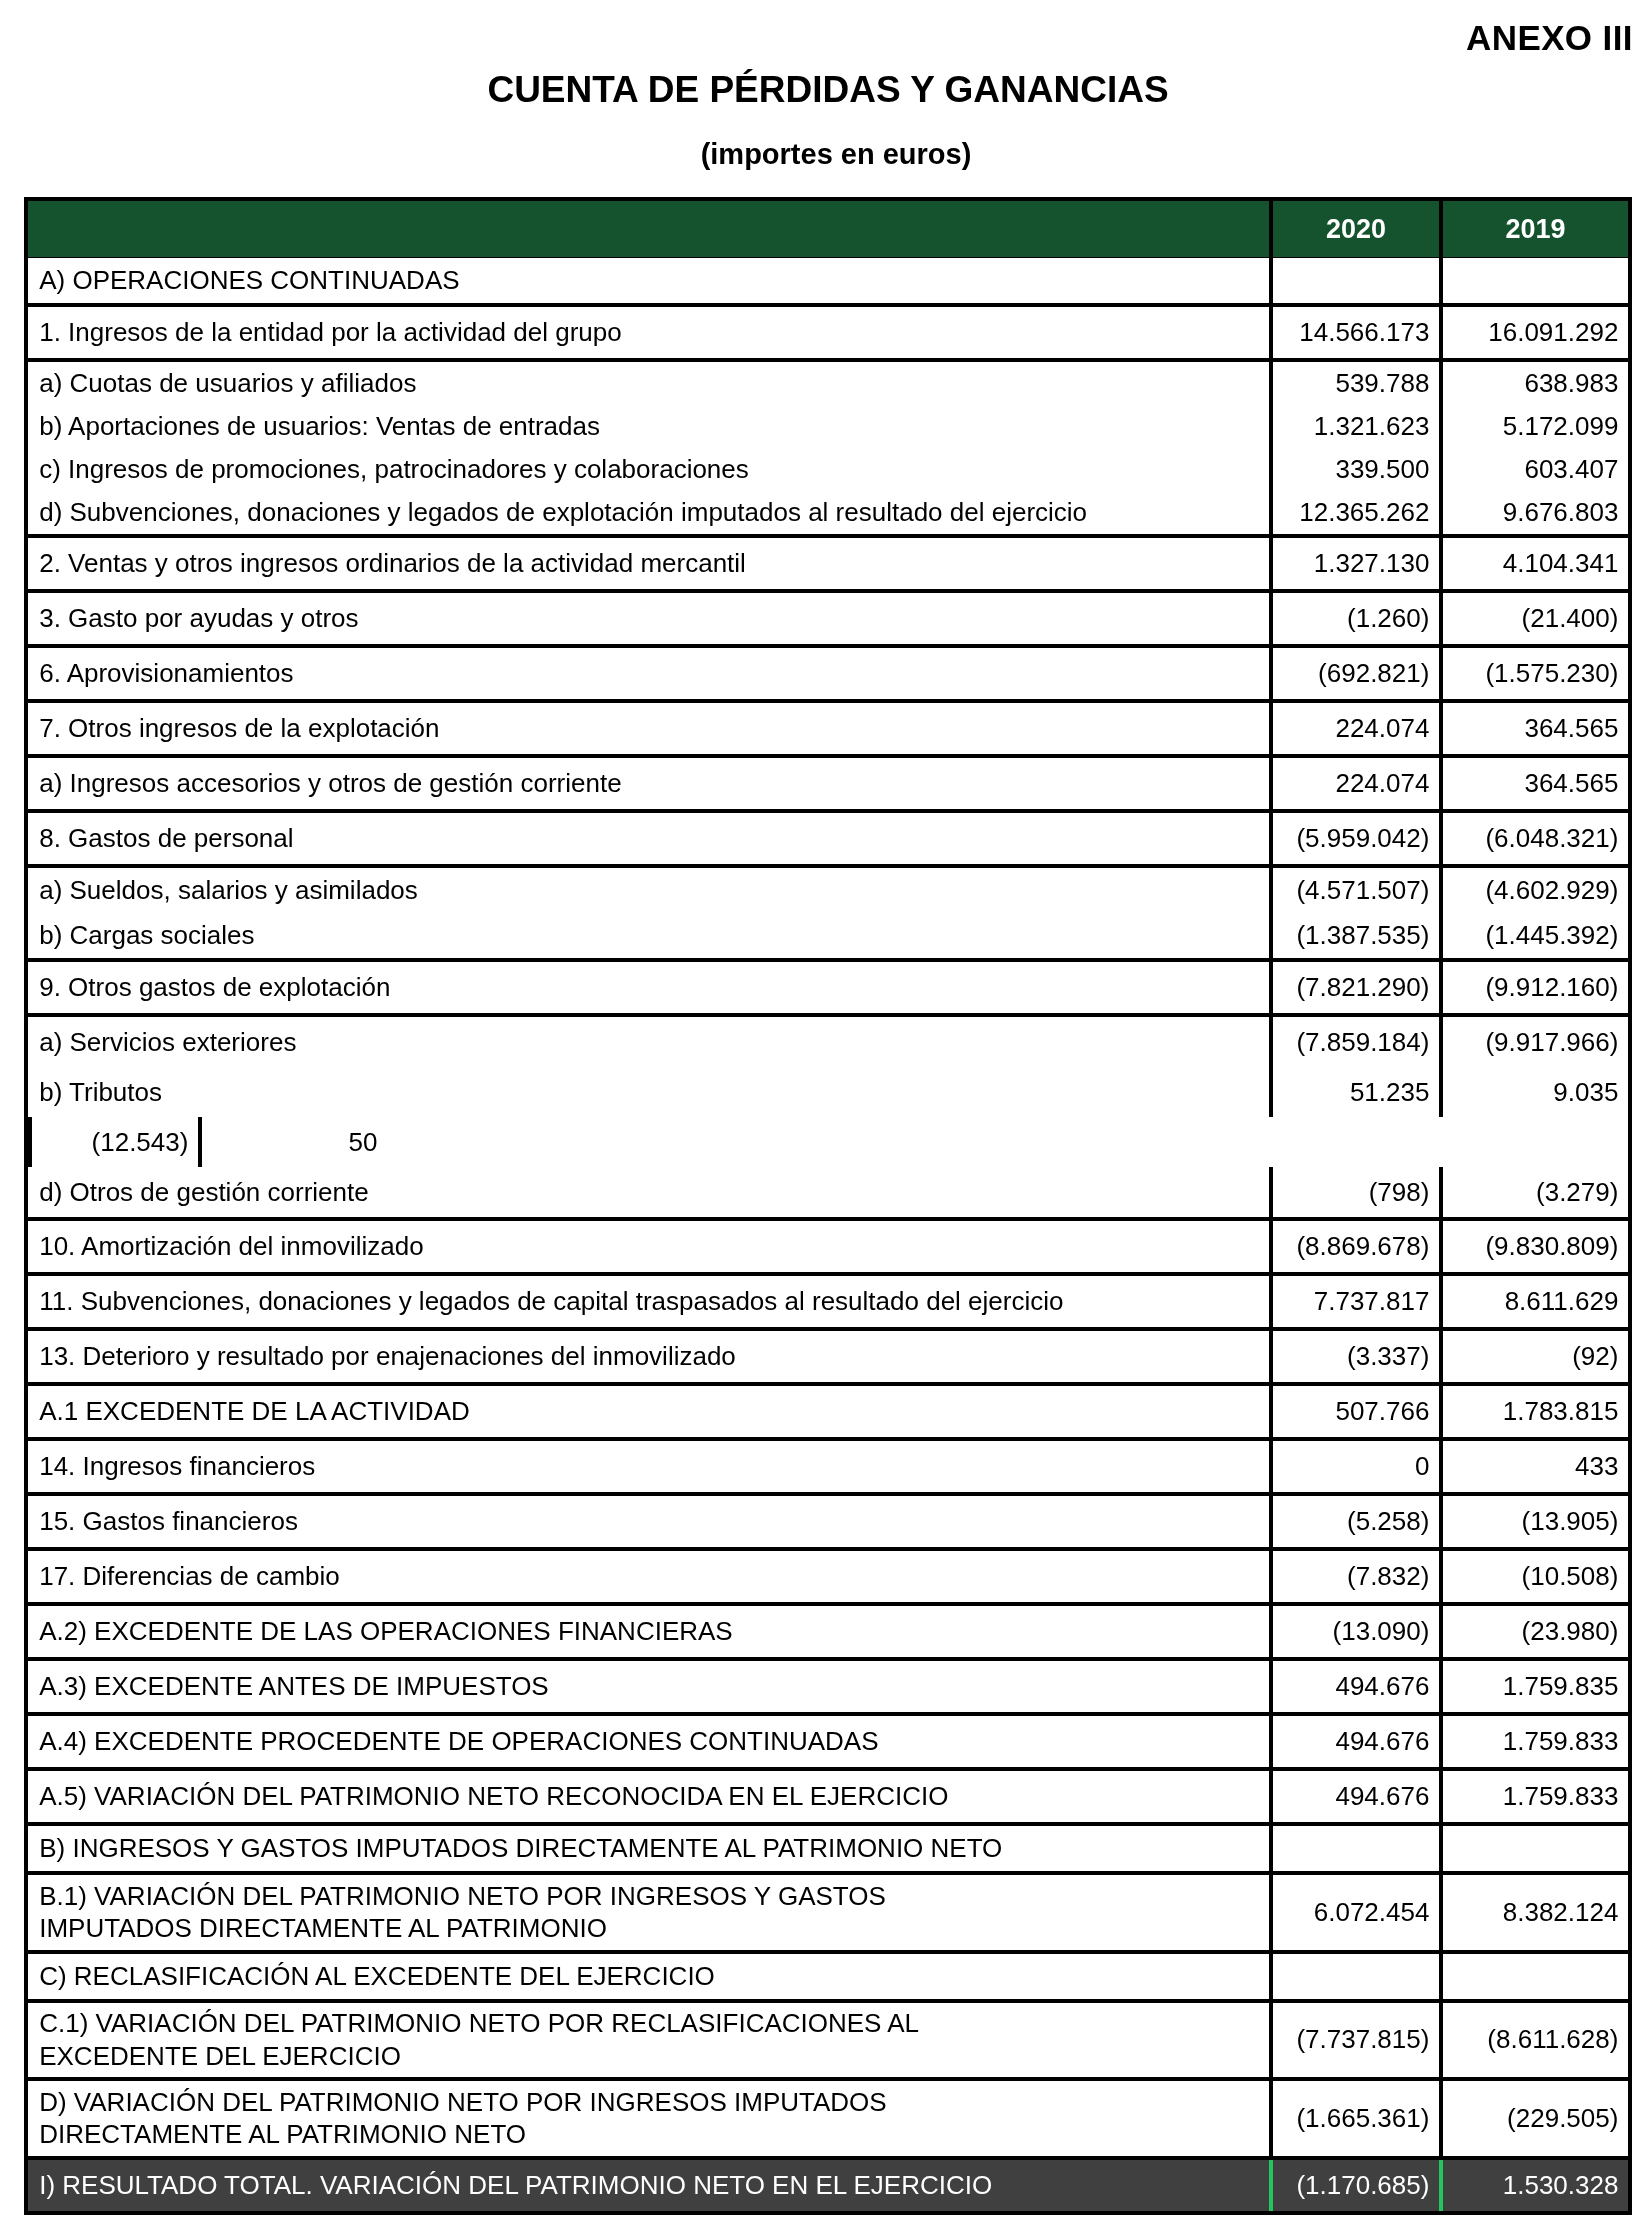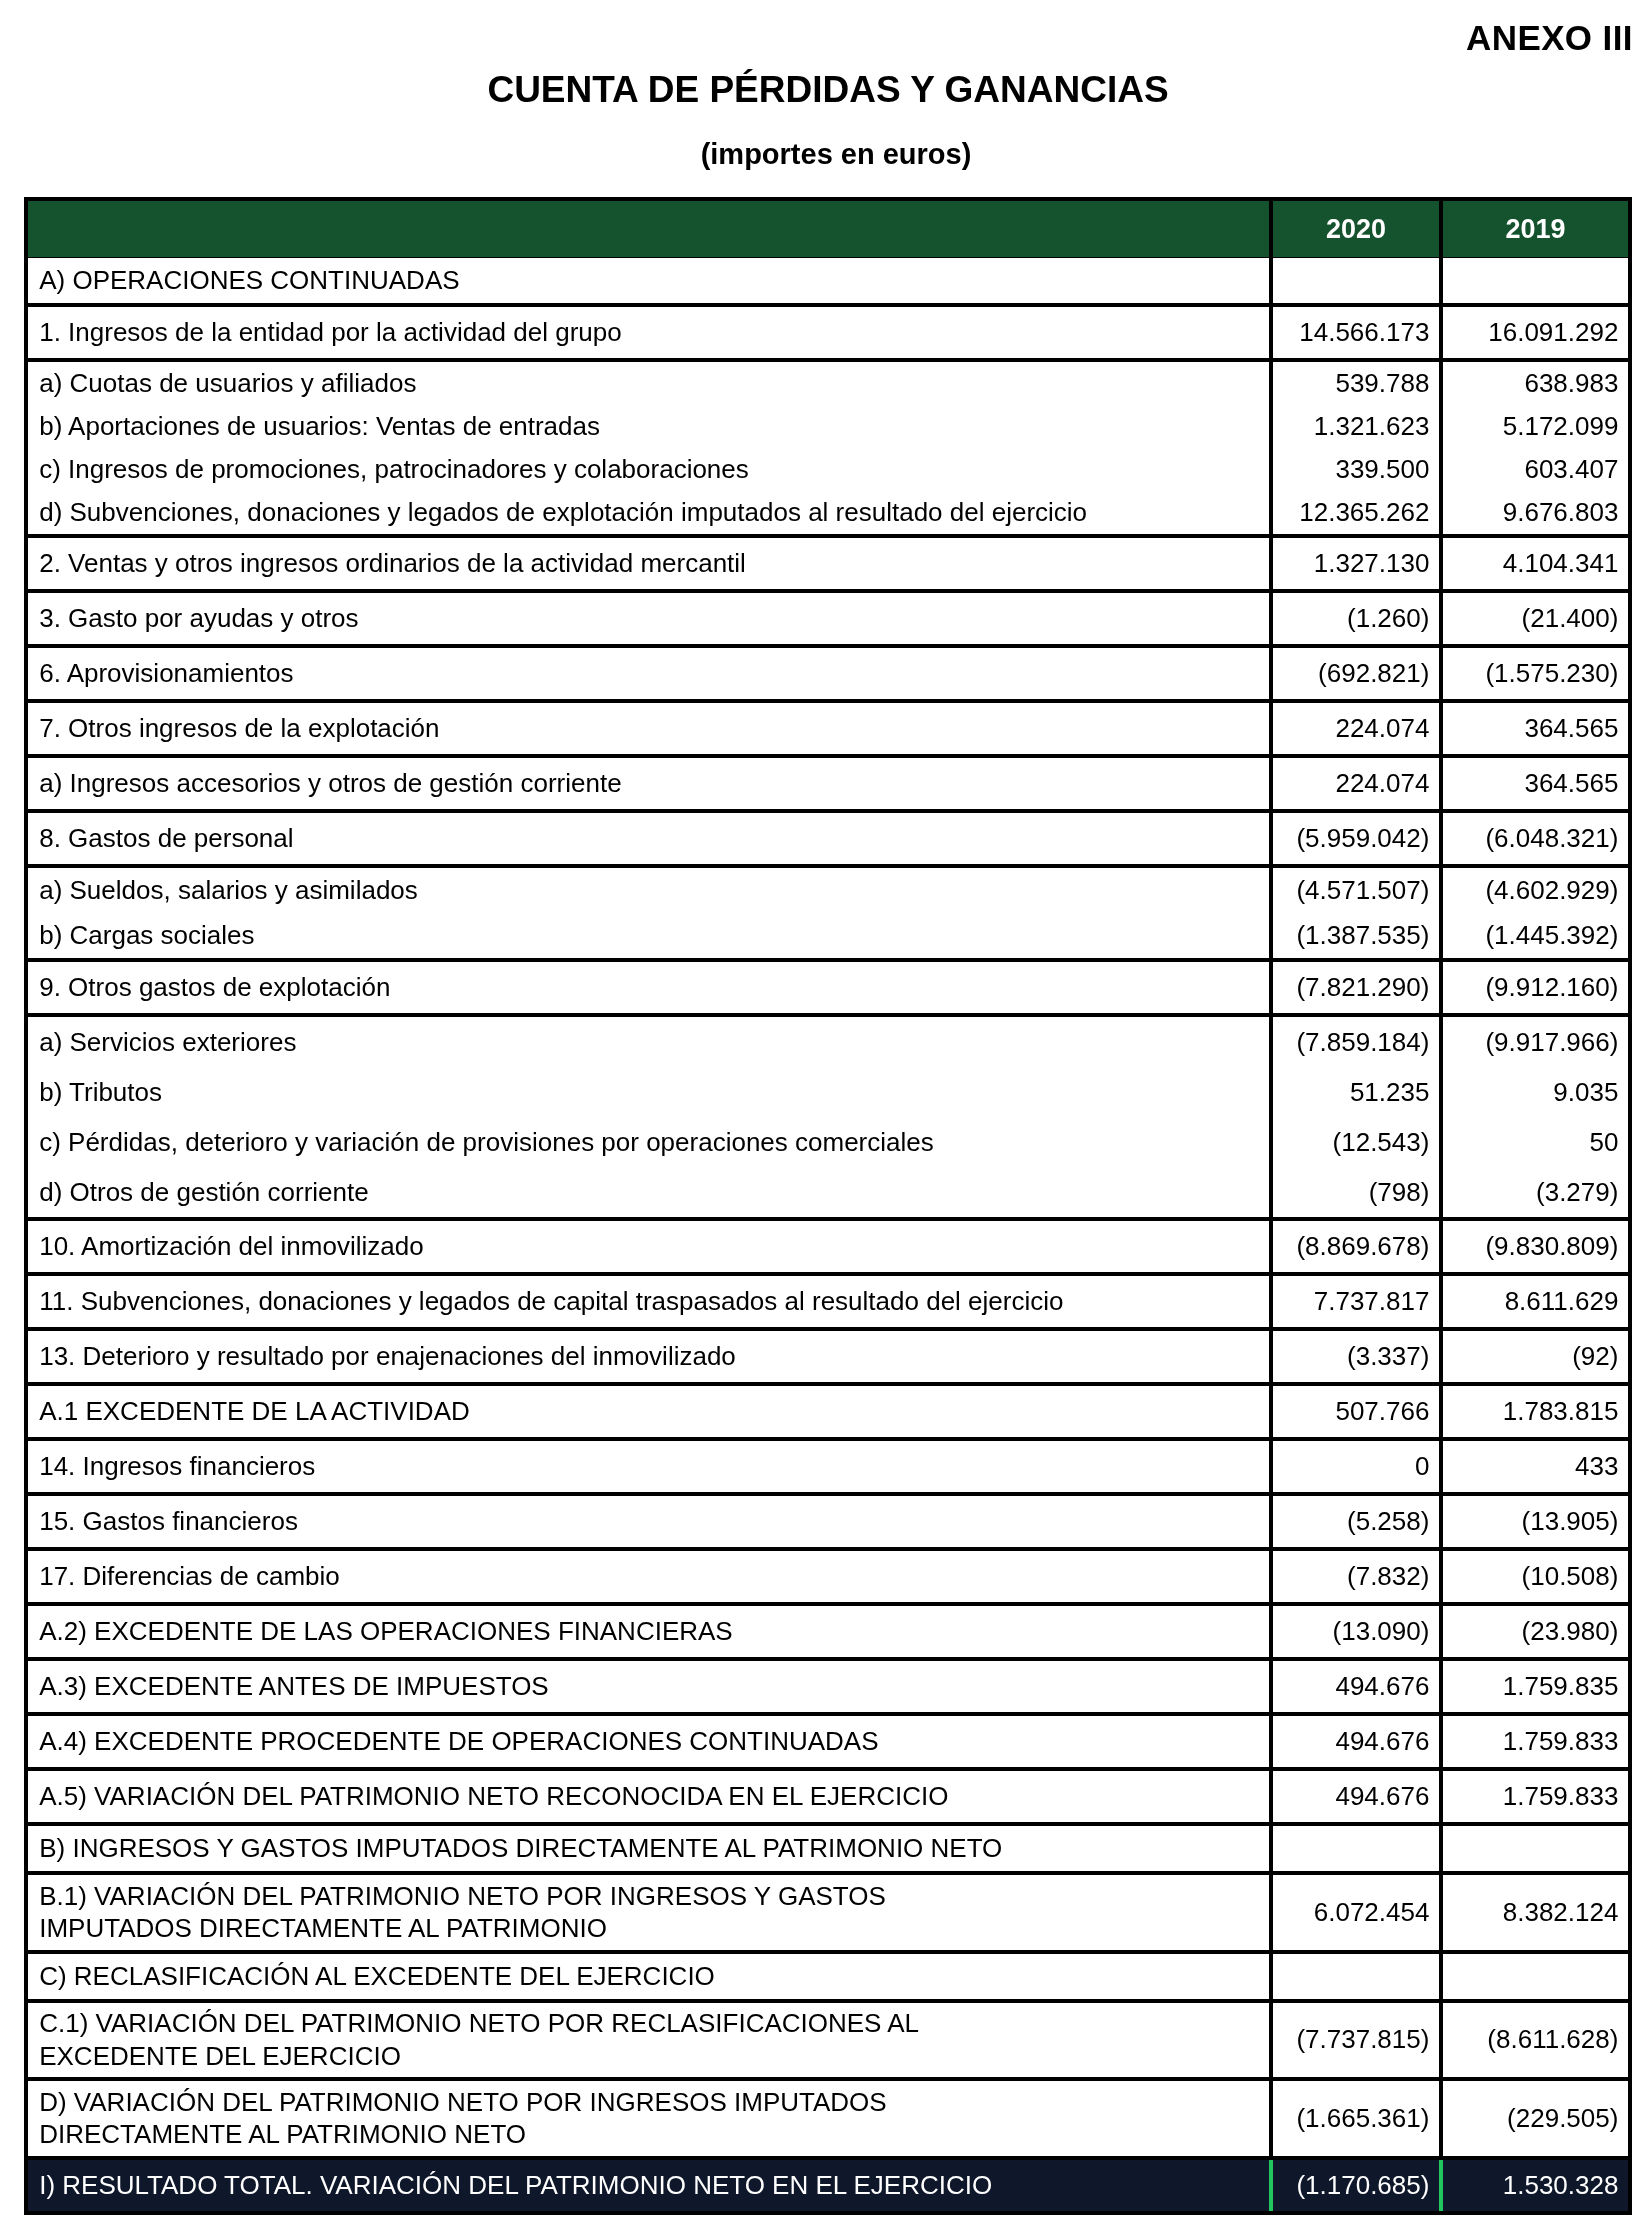--- a/index.html
+++ b/index.html
@@ -164,21 +164,20 @@
         <div class="c label">a) Servicios exteriores</div>
         <div class="c v1">(7.859.184)</div>
         <div class="c v2">(9.917.966)</div>
       </div>
       <div class="g-item">
         <div class="c label">b) Tributos</div>
         <div class="c v1">51.235</div>
         <div class="c v2">9.035</div>
       </div>
       <div class="g-item">
-        <div class="c label">c) Pérdidas, deterioro y variación de provisiones por operaciones comerciales</div>
         <div class="c v1">(12.543)</div>
         <div class="c v2">50</div>
       </div>
       <div class="g-item">
         <div class="c label">d) Otros de gestión corriente</div>
         <div class="c v1">(798)</div>
         <div class="c v2">(3.279)</div>
       </div>
     </div>
 
@@ -277,21 +276,21 @@
     </div>
 
     <div class="row wrap">
       <div class="c label">
           <span class="wrap-text">D) VARIACIÓN DEL PATRIMONIO NETO POR INGRESOS IMPUTADOS DIRECTAMENTE AL PATRIMONIO NETO</span>
         </div>
       <div class="c v1">(1.665.361)</div>
       <div class="c v2">(229.505)</div>
     </div>
 
-    <div class="row total" style="background:#0f172a;">
+    <div class="row total" style="background:#404040;">
       <div class="c label">I) RESULTADO TOTAL. VARIACIÓN DEL PATRIMONIO NETO EN EL EJERCICIO</div>
       <div class="c v1">(1.170.685)</div>
       <div class="c v2">1.530.328</div>
     </div>
 
   </div>
 </div>
 
 
 </body></html>

